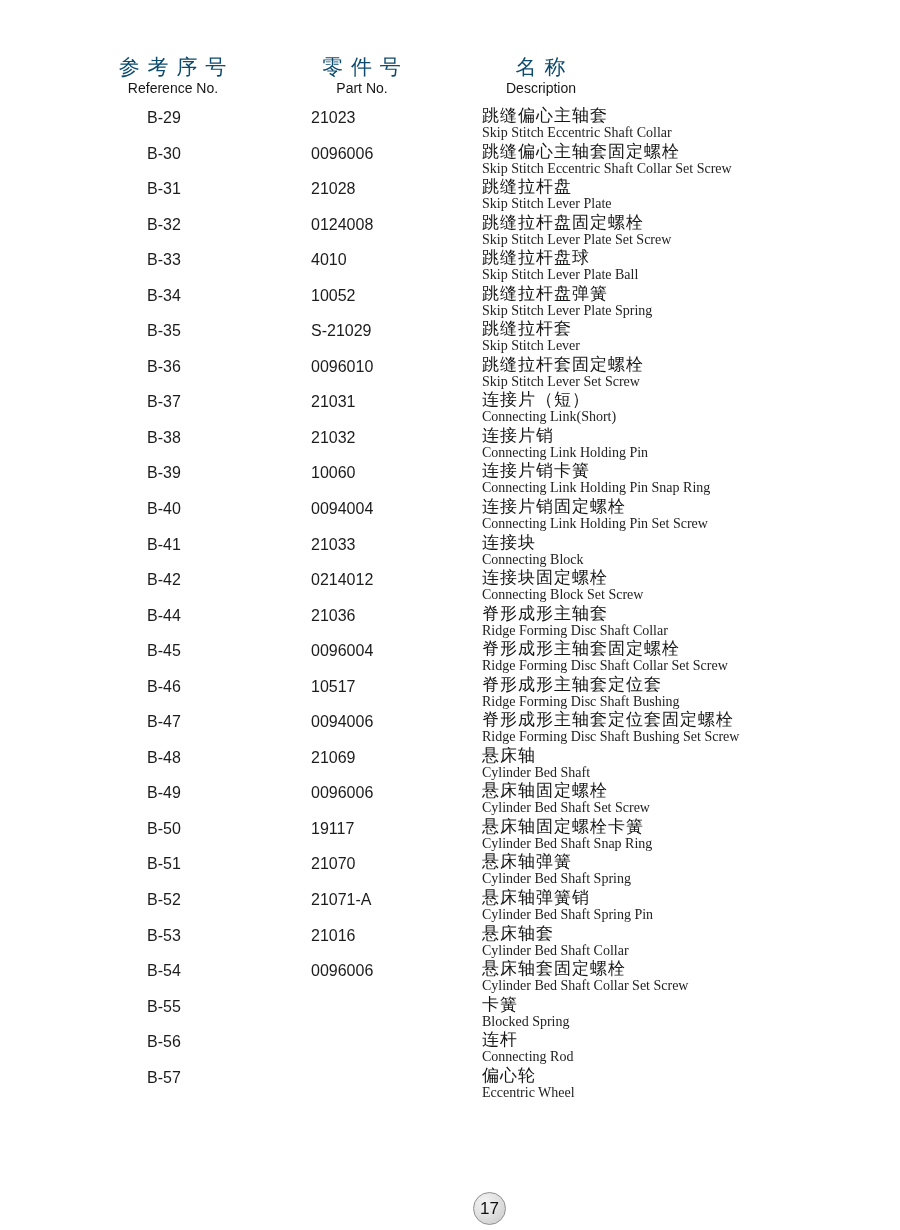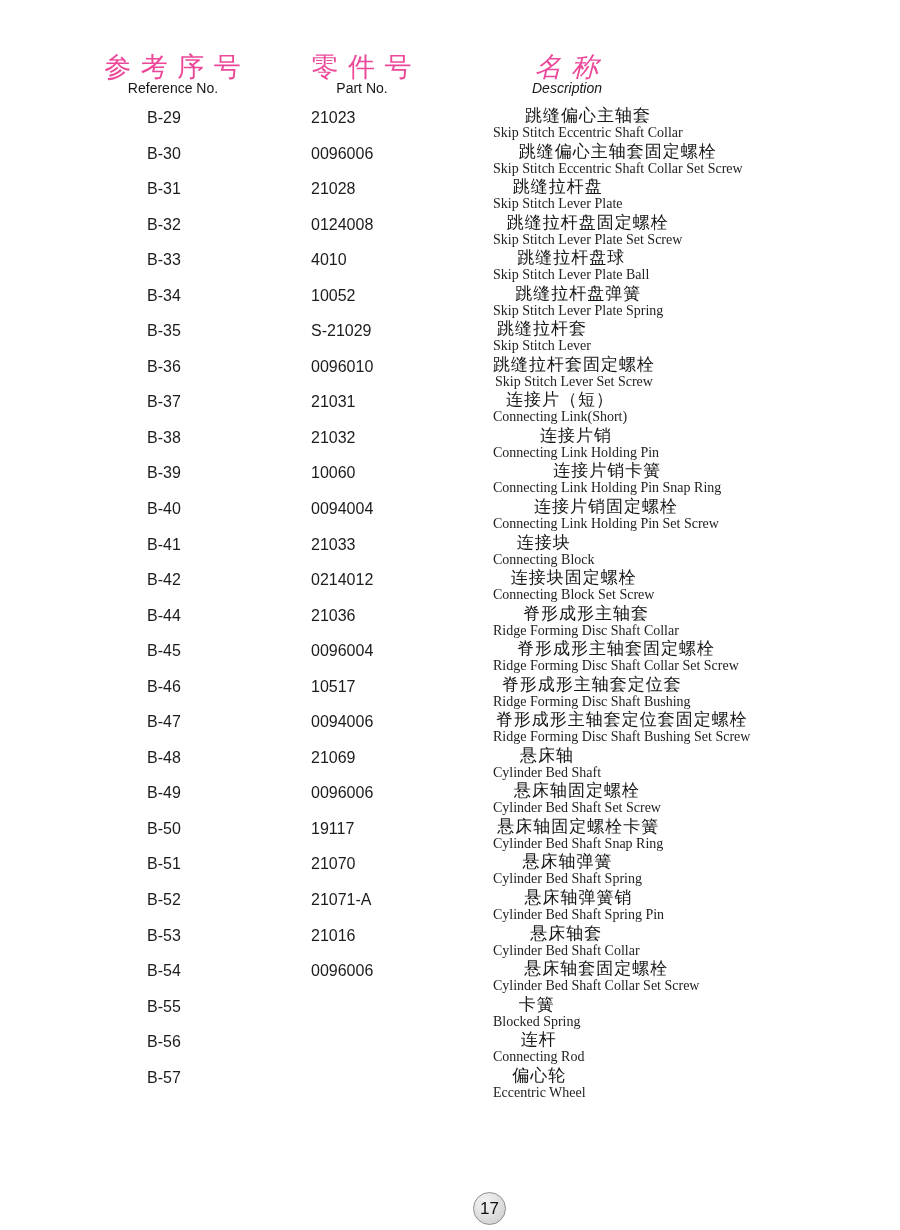--- a/index.html
+++ b/index.html
@@ -10,37 +10,37 @@
     font-family: "Liberation Sans", sans-serif;
     color: #1c1c1c;
     overflow: hidden;
   }
   .page { position: absolute; inset: 0; }
 
   
   .table-header { position: absolute; top: 55px; left: 0; width: 100%; }
   .hcol { position: absolute; text-align: center; }
   .hcol .zh-h {
-    font-size: 27px; letter-spacing: 1px; white-space: nowrap;
-    line-height: 24px; color: #ec4899;
+    font-size: 21px; letter-spacing: 1px; white-space: nowrap;
+    line-height: 24px; color: #0c4a6e;
   }
   .hcol .en-h {
     font-size: 14px; line-height: 19px; white-space: nowrap; color: #161616;
   }
   .h-ref  { left: 100px; width: 146px; }
   .h-part { left: 289px; width: 146px; }
-  .h-desc { left: 519px; width: 96px; font-style: italic; }
+  .h-desc { left: 493px; width: 96px; }
 
   
   .rows { position: absolute; top: 108px; left: 0; width: 100%; }
   .row { position: relative; height: 35.55px; padding-left: 36px; }
   .cell { position: absolute; top: 1px; white-space: nowrap; }
   .cell.ref  { left: 100px; width: 128px; text-align: center; font-size: 16px; }
   .cell.part { left: 311px; font-size: 16px; }
-  .cell.desc { left: 493px; top: -2px; text-align: center; }
+  .cell.desc { left: 482px; top: -2px; }
   .cell.desc .zh {
     font-size: 17px; line-height: 19px; letter-spacing: 1px; color: #161616;
   }
   .cell.desc .en {
     font-family: "Liberation Serif", serif;
     font-size: 14px; line-height: 15px; color: #222222;
   }
 
   
   .page-number {

